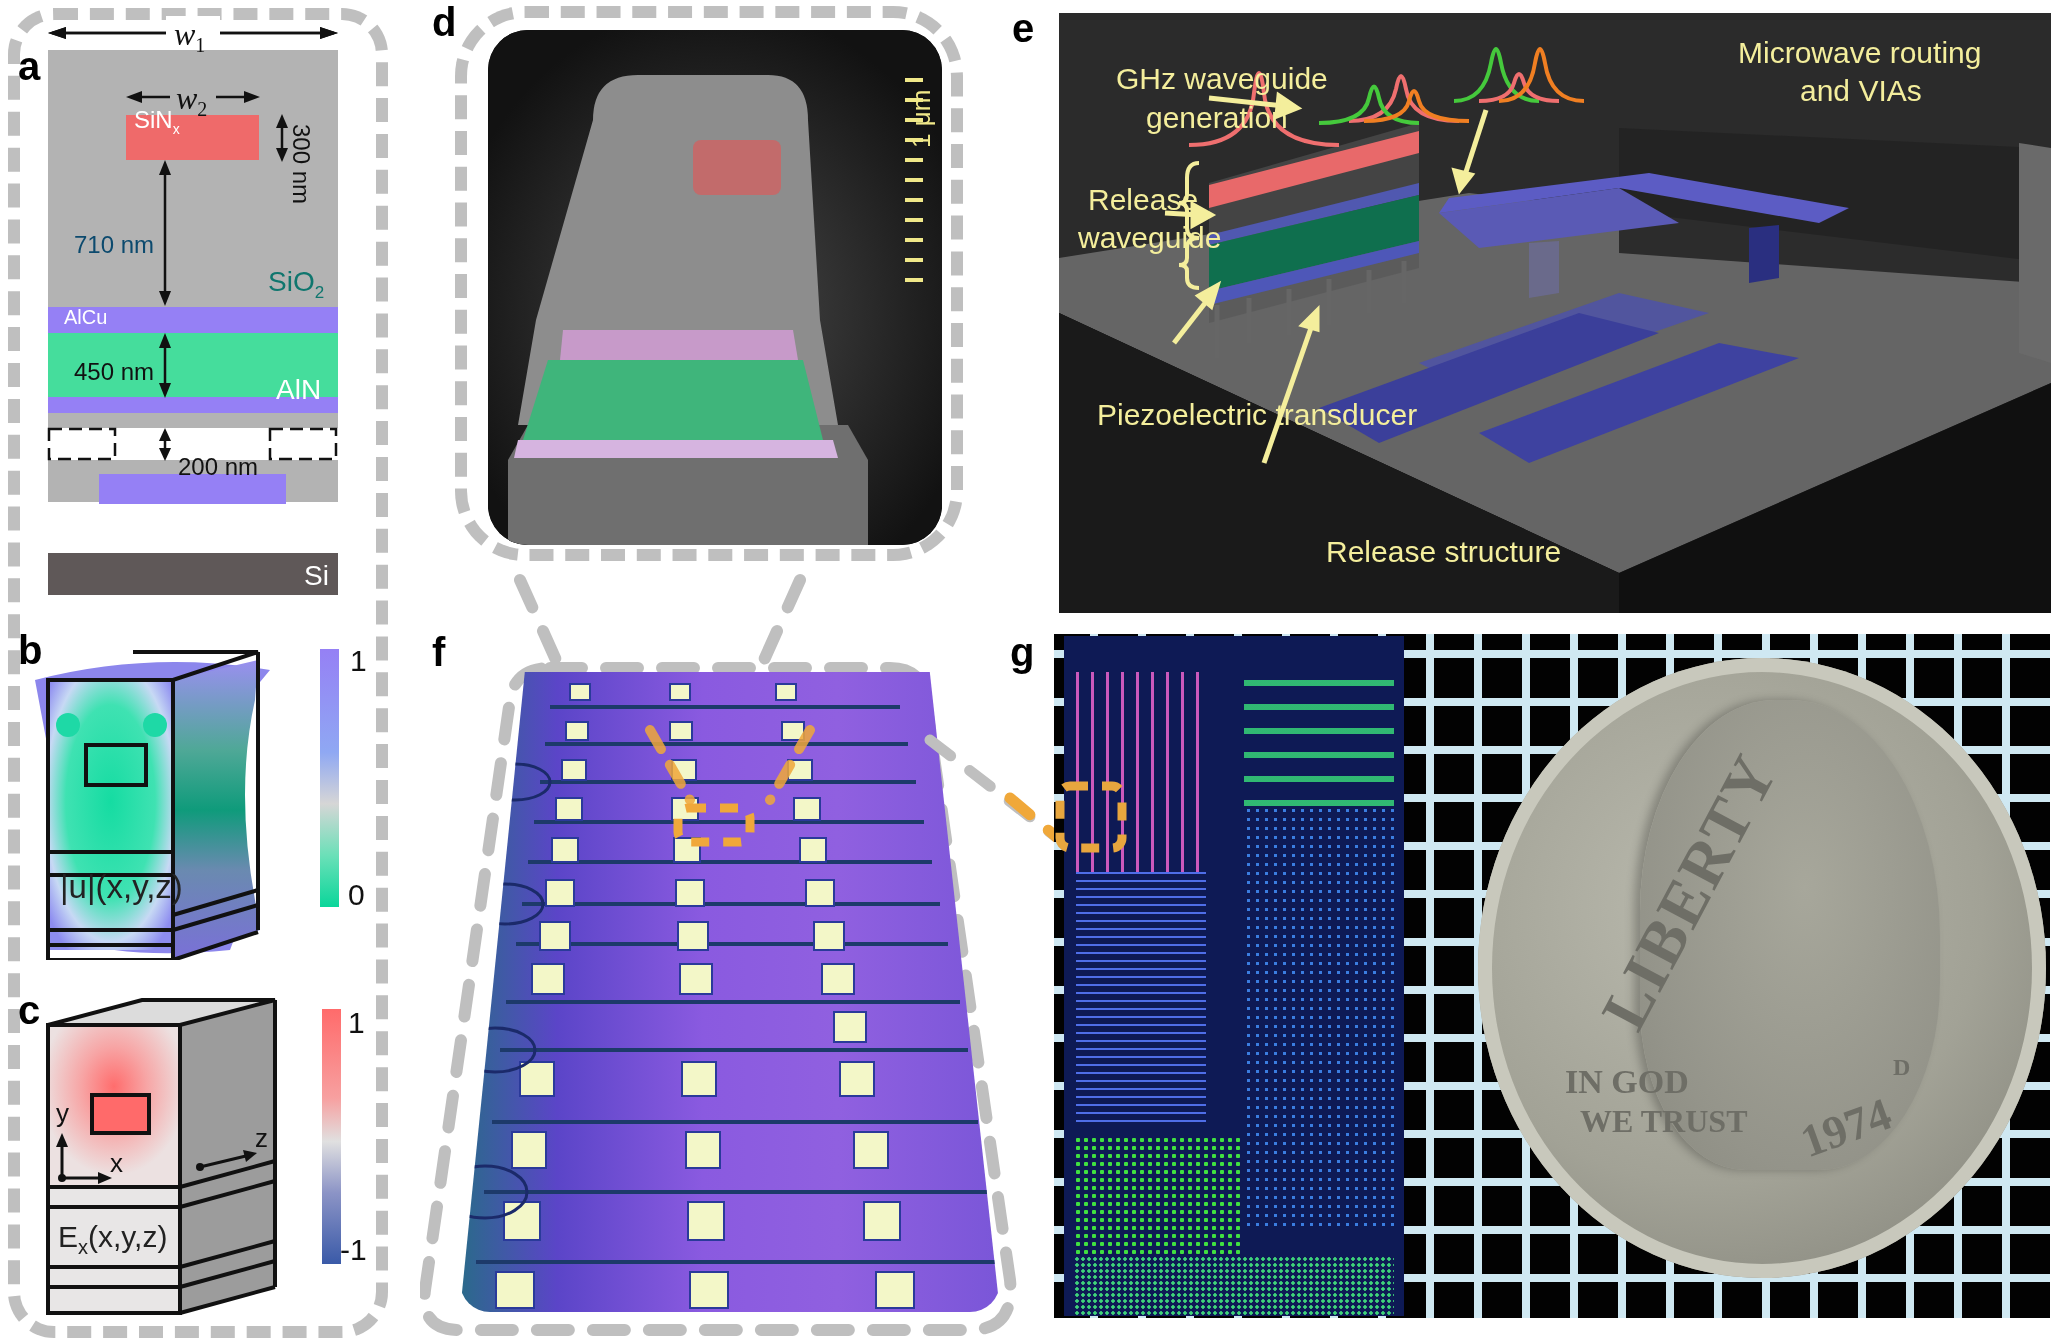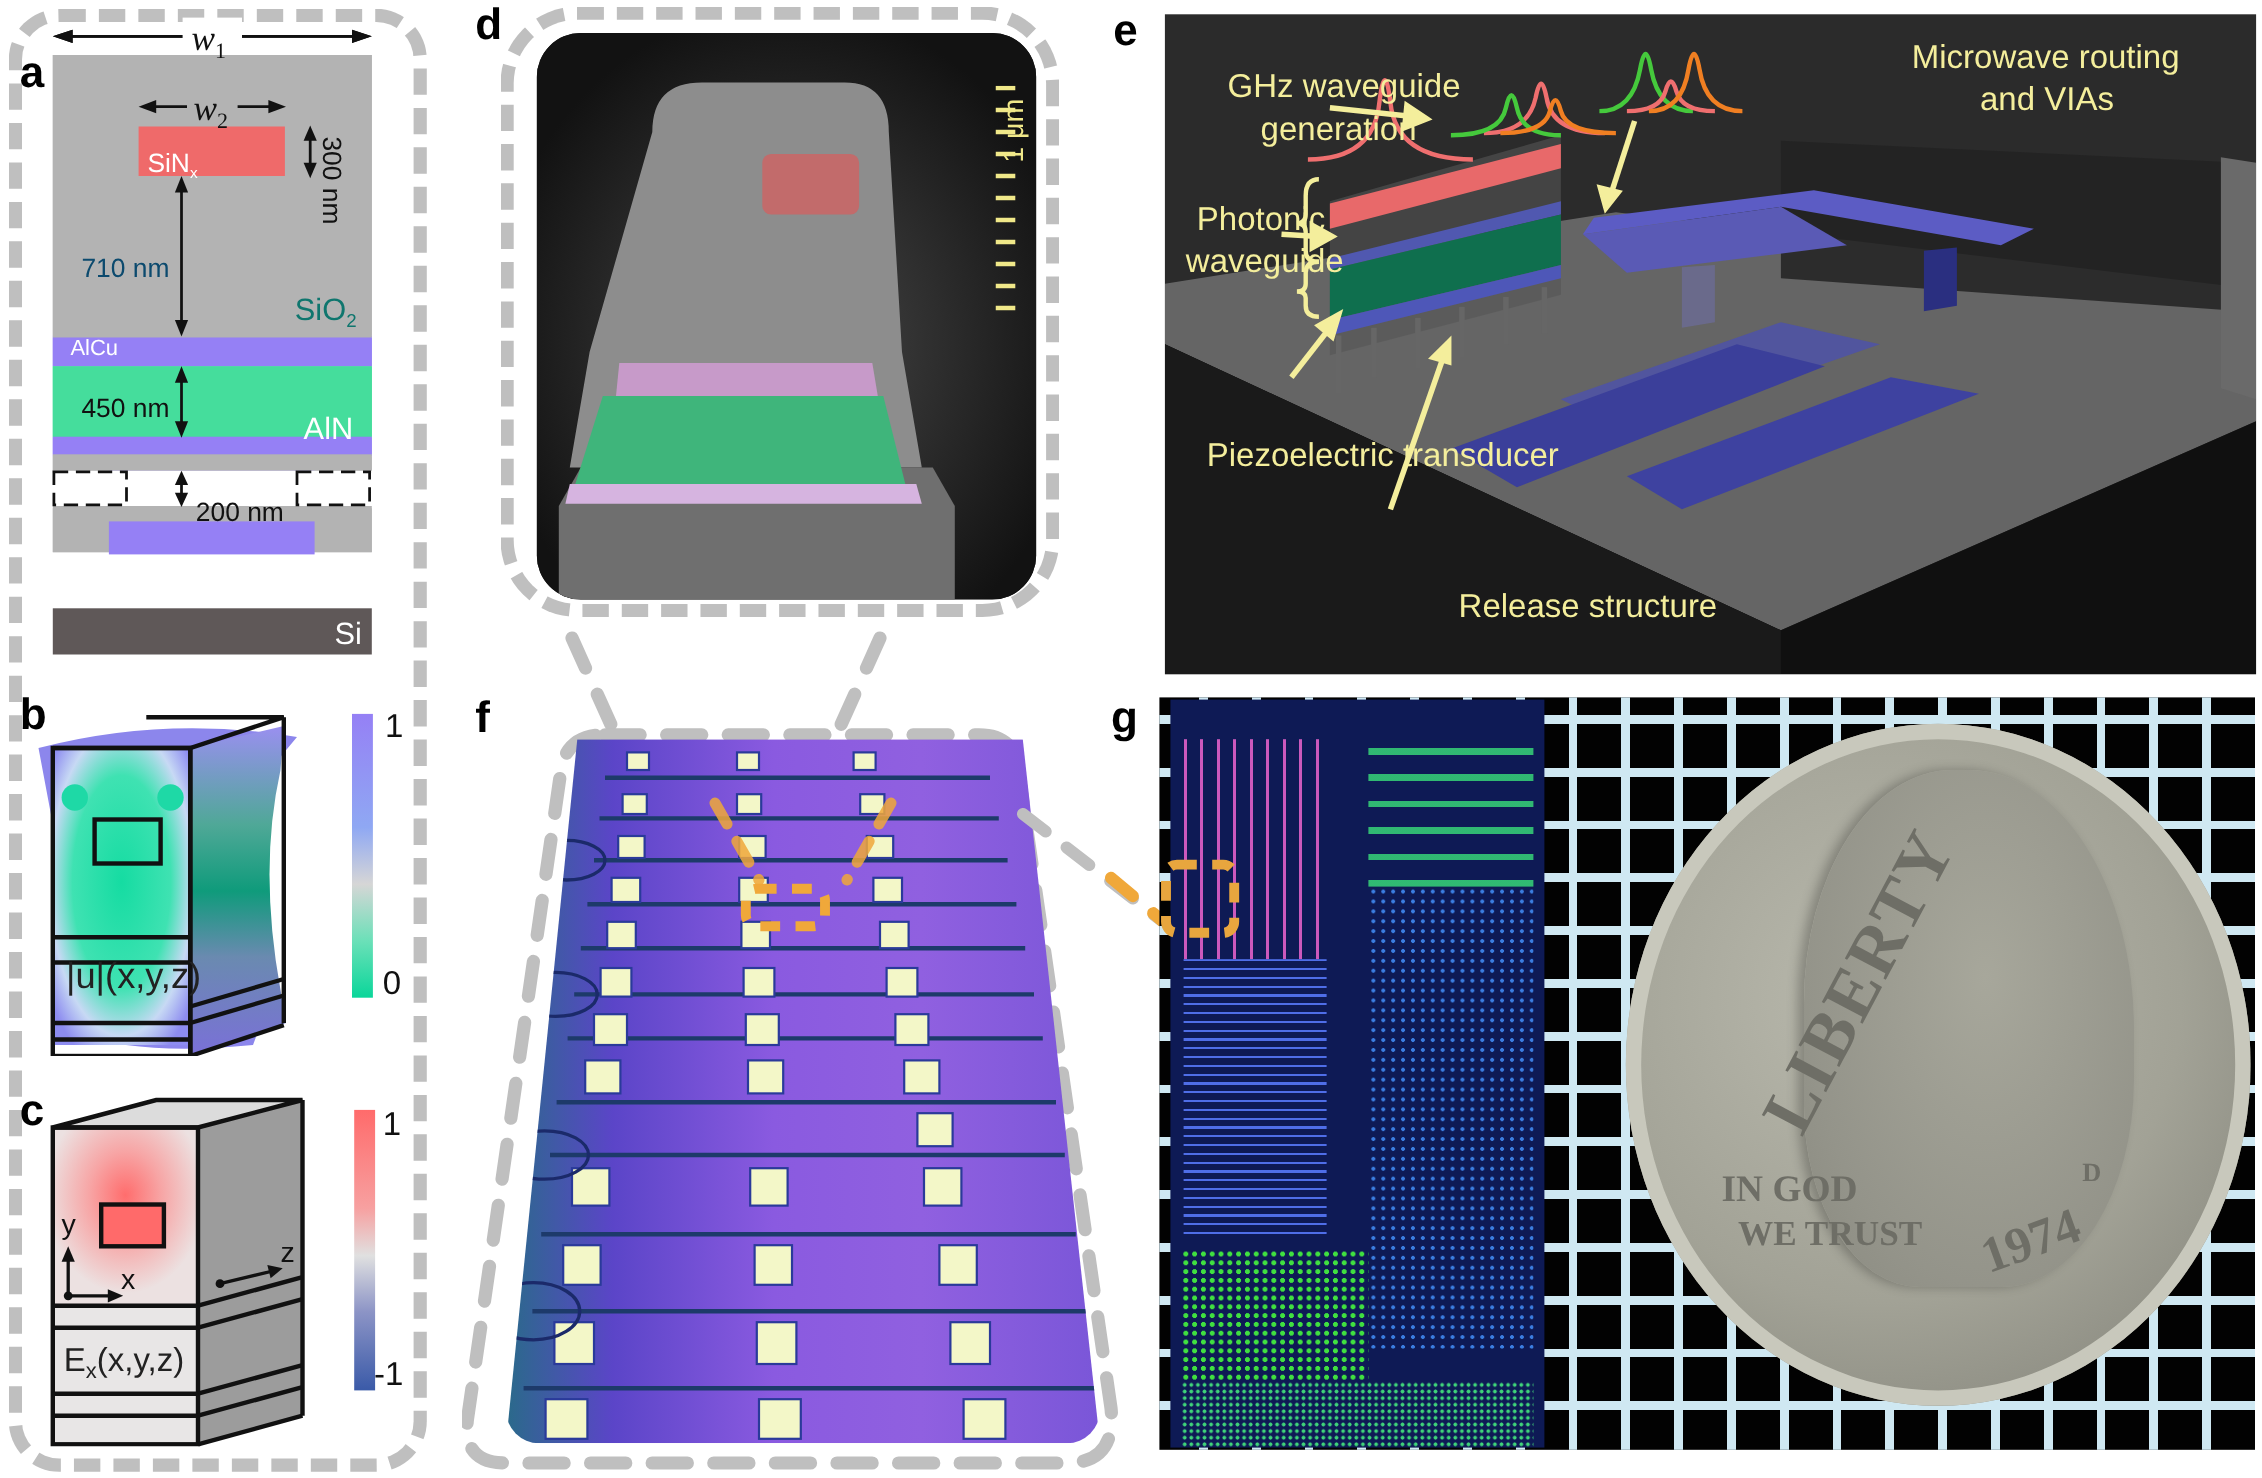--- a/index.html
+++ b/index.html
@@ -139,21 +139,21 @@
 <div class="abs" style="left:48px;top:552px;width:290px;height:0;"></div>
 <div class="abs" style="left:48px;top:553px;width:290px;height:0;"></div>
 <div class="abs" style="left:48px;top:553px;width:290px;height:42px;background:#5f5858;"></div>
 
 <div class="lbl" style="left:174px;top:18px;font-family:'Liberation Serif',serif;font-style:italic;font-size:32px;color:#111;">
   <span>w</span><sub style="font-style:normal;font-size:20px;">1</sub>
 </div>
 <div class="lbl" style="left:176px;top:82px;font-family:'Liberation Serif',serif;font-style:italic;font-size:32px;color:#111;">
   <span>w</span><sub style="font-style:normal;font-size:20px;">2</sub>
 </div>
-<div class="lbl" style="left:134px;top:137px;font-size:24px;color:#fff;">
+<div class="lbl" style="left:134px;top:108px;font-size:24px;color:#fff;">
   <span>SiN</span><sub style="font-size:14px;">x</sub>
 </div>
 <div class="lbl" style="left:289px;top:124px;font-size:24px;color:#111;transform-origin:0 0;transform:translate(24px,0) rotate(90deg);">300 nm</div>
 <div class="lbl" style="left:74px;top:233px;font-size:24px;color:#0c4a6e;text-align:right;">710 nm</div>
 <div class="lbl" style="left:268px;top:268px;font-size:28px;color:#0f766e;">
   <span>SiO</span><sub style="font-size:17px;">2</sub>
 </div>
 <div class="lbl" style="left:64px;top:307px;font-size:20px;color:#fff;">AlCu</div>
 <div class="lbl" style="left:74px;top:360px;font-size:24px;color:#111;">450 nm</div>
 <div class="lbl" style="left:276px;top:376px;font-size:28px;color:#fff;">AlN</div>
@@ -350,21 +350,21 @@
     </g>
 
     <path d="M140,150 Q128,150 128,165 L128,182 Q128,190 120,190 Q128,190 128,198 L128,215 Q128,225 140,225" stroke="#f4ee9c" stroke-width="4" fill="none"></path>
     <path d="M140,225 Q128,225 128,235 L128,245 Q128,252 120,252 Q128,252 128,258 L128,265 Q128,275 140,275" stroke="#f4ee9c" stroke-width="4" fill="none"></path>
   </svg>
 </div>
 <div class="lbl ylw" style="left:1116px;top:64px;">GHz waveguide</div>
 <div class="lbl ylw" style="left:1146px;top:103px;">generation</div>
 <div class="lbl ylw" style="left:1738px;top:38px;">Microwave routing</div>
 <div class="lbl ylw" style="left:1800px;top:76px;">and VIAs</div>
-<div class="lbl ylw" style="left:1088px;top:185px;">Photonic</div>
+<div class="lbl ylw" style="left:1088px;top:185px;">Release</div>
 <div class="lbl ylw" style="left:1078px;top:223px;">waveguide</div>
 <div class="lbl ylw" style="left:1097px;top:400px;">Piezoelectric transducer</div>
 <div class="lbl ylw" style="left:1326px;top:537px;">Release structure</div>
 
 <div class="panel-letter" style="left:432px;top:632px;">f</div>
 <svg class="abs" style="left:420px;top:640px;" width="620" height="704" viewBox="0 0 620 704">
   <path d="M130,28 L470,28 Q500,28 505,55 L590,640 Q595,690 550,690 L40,690 Q0,690 5,650 L90,60 Q95,28 130,28 Z" fill="none" stroke="#bfbfbf" stroke-width="12" stroke-dasharray="32,24" stroke-linecap="round"></path>
 </svg>
 <div class="abs" style="left:460px;top:672px;width:540px;height:640px;clip-path:polygon(12% 0,87% 0,100% 100%,0 100%);border-radius:30px;background:linear-gradient(90deg,#2a6a8a 0%,#5b45c8 18%,#8a5ae0 45%,#9060e0 70%,#7a56d8 100%);overflow:hidden;">
   <svg width="540" height="640" viewBox="0 0 540 640">

